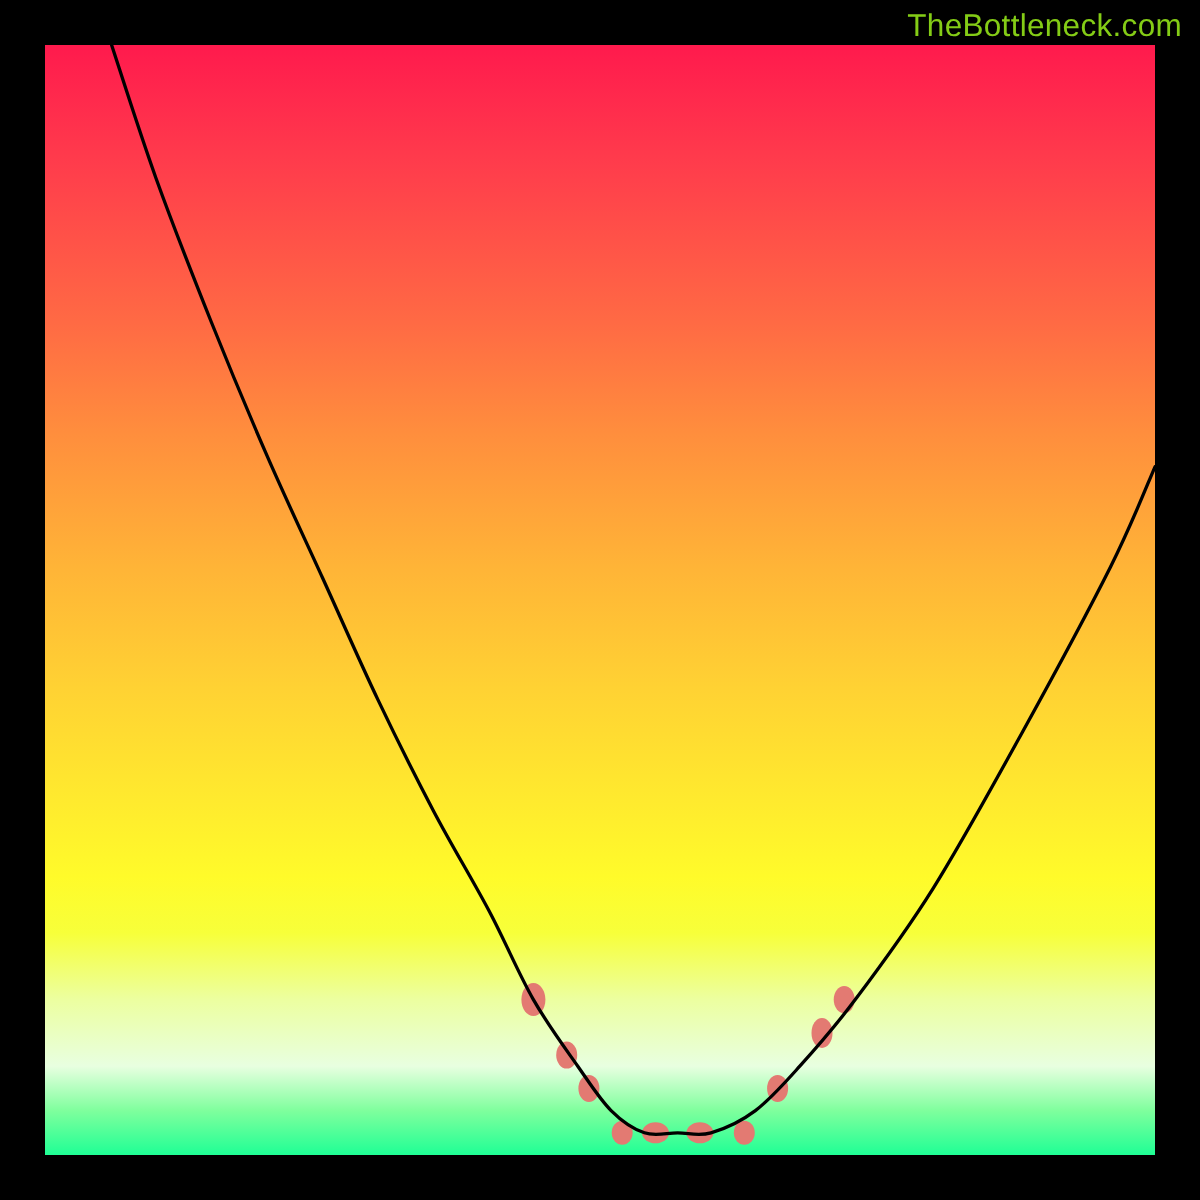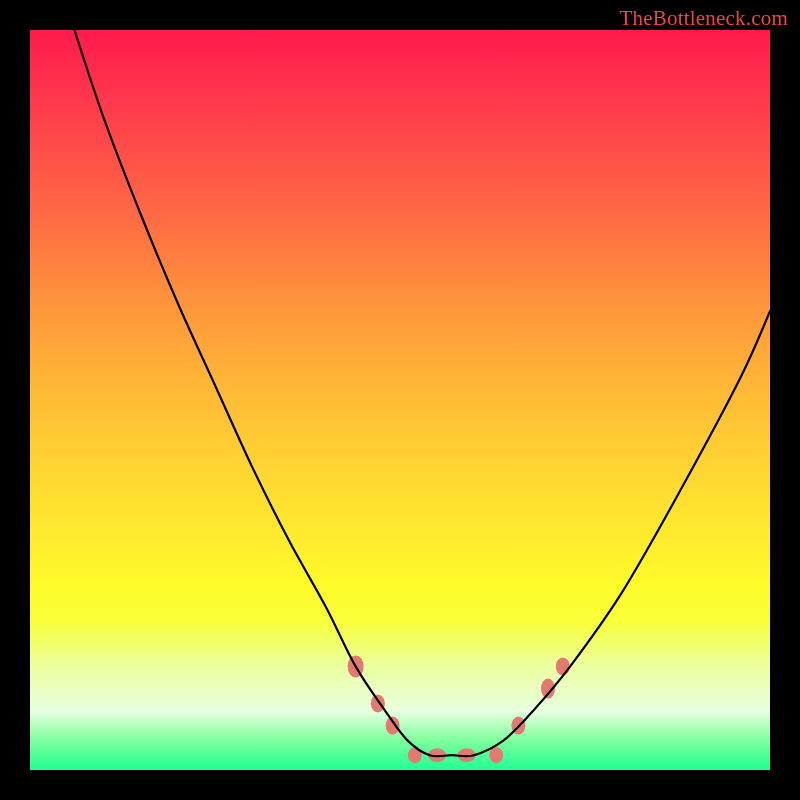--- a/index.html
+++ b/index.html
@@ -46,24 +46,23 @@
     position: absolute;
     left: 0;
     top: 0;
     width: 740px;
     height: 740px;
   }
   .attribution {
     position: absolute;
     top: 6px;
     right: 12px;
-    color: #ef4444;
+    color: #84cc16;
     font-size: 21px;
     letter-spacing: 0.2px;
-    font-family: Liberation Serif, serif;
   }
 </style>
 </head>
 <body>
 
 <div class="frame">
   <div class="plot">
     <svg class="curve-svg" viewBox="0 0 740 740" preserveAspectRatio="none">
       <g id="markers-group">
           <ellipse cx="325.60" cy="636.40" rx="8" ry="11" fill="#e37a72"></ellipse>

